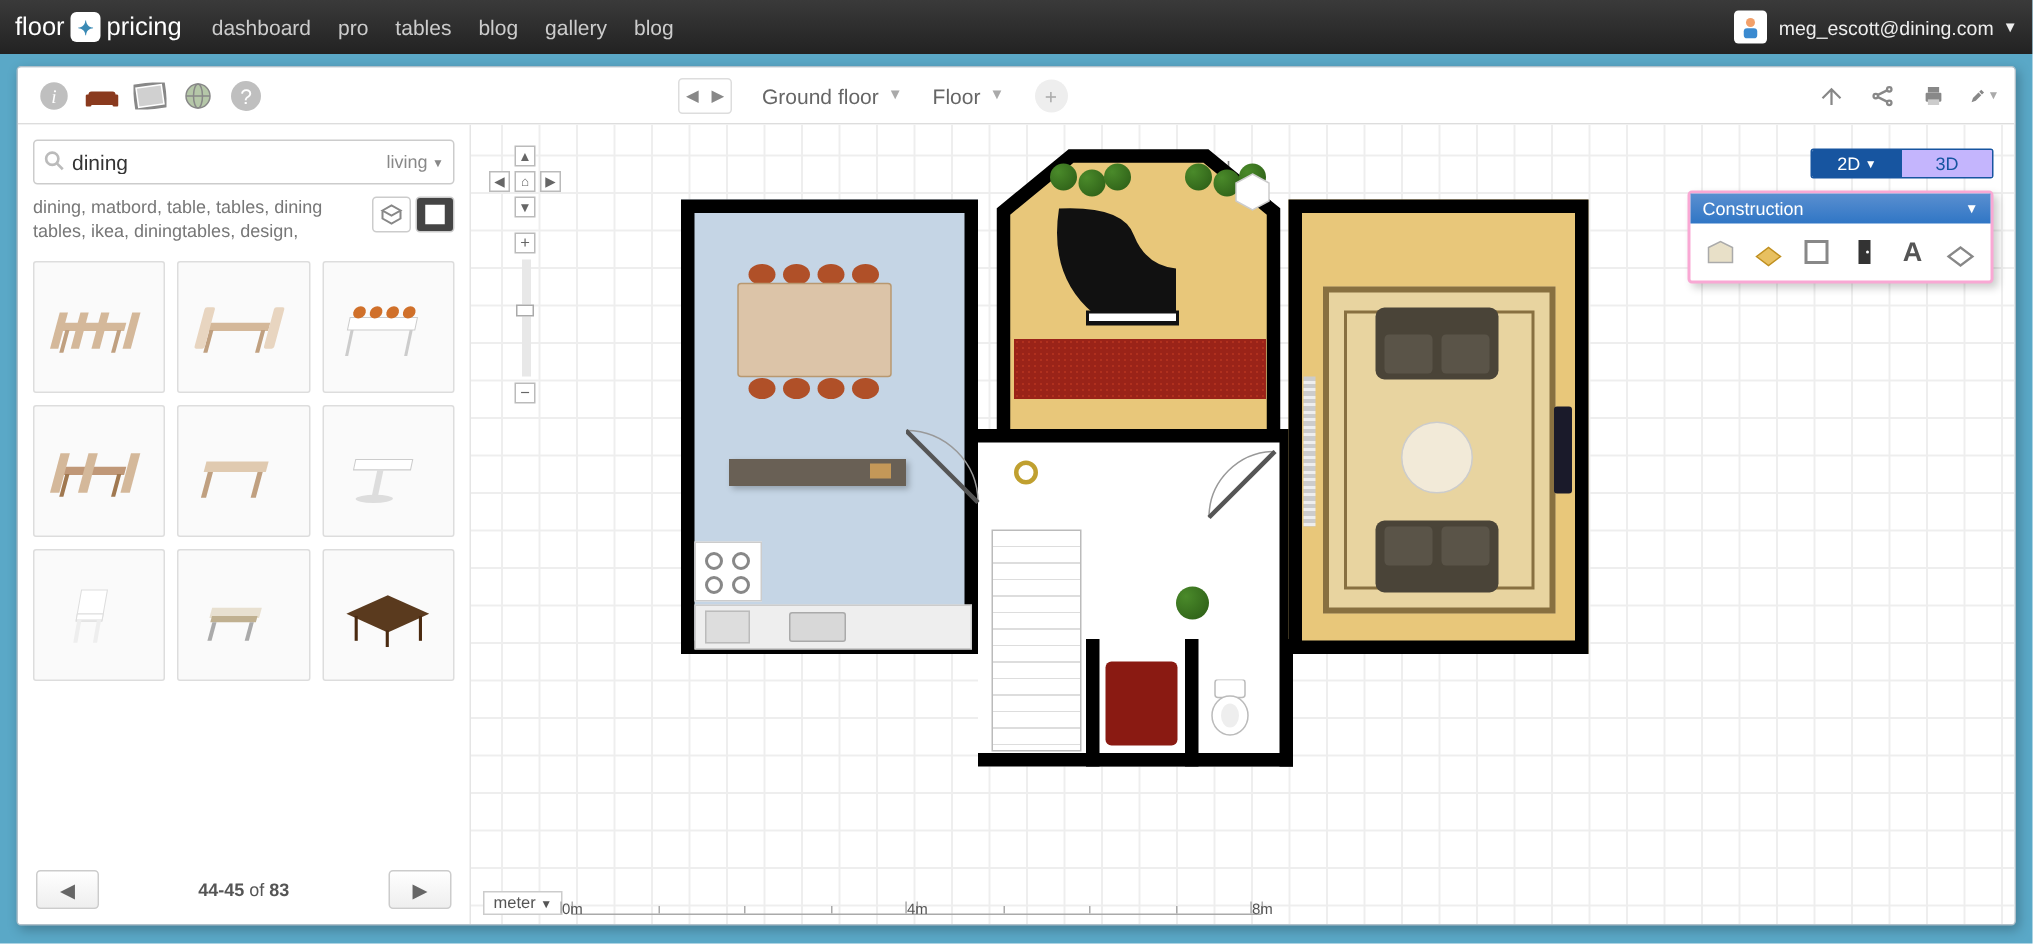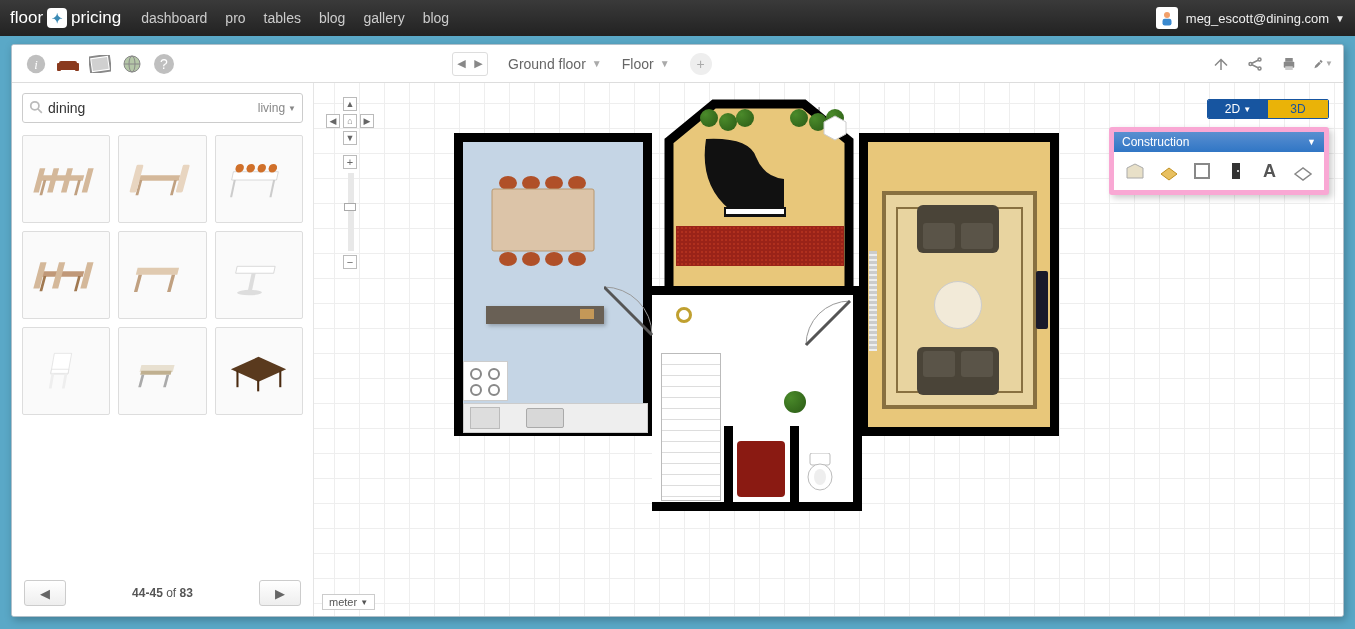--- a/index.html
+++ b/index.html
@@ -56,25 +56,25 @@
 .nav-pad .dpad{ width:48px; height:48px; position:relative;}
 .nav-pad .dpad .db{ position:absolute; width:14px; height:14px; border:1px solid #bbb; background:#fff; display:flex; align-items:center; justify-content:center; font-size:9px; color:#666; cursor:pointer;}
 .nav-pad .dpad .db.u{top:0;left:17px;} .nav-pad .dpad .db.d{bottom:0;left:17px;} .nav-pad .dpad .db.l{left:0;top:17px;} .nav-pad .dpad .db.r{right:0;top:17px;}
 .nav-pad .dpad .db.c{left:17px;top:17px;}
 .zoom-ctrl{ margin-top:10px; width:16px; margin-left:17px;}
 .zoom-ctrl .zb{ width:14px; height:14px; border:1px solid #bbb; background:#fff; display:flex; align-items:center; justify-content:center; font-size:11px; color:#666; cursor:pointer; line-height:1;}
 .zoom-ctrl .zt{ width:6px; height:78px; background:#e8e8e8; margin:4px auto; position:relative;}
 .zoom-ctrl .zh{ position:absolute; width:12px; height:8px; background:#fff; border:1px solid #aaa; left:-4px; top:30px; cursor:pointer;}
 
 .mode-toggle{ position:absolute; right:14px; top:16px; display:flex; border:1px solid #1755a0; border-radius:2px; overflow:hidden; font-size:12px;}
-.mode-toggle .mt{ width:60px; height:18px; display:flex; align-items:center; justify-content:center; cursor:pointer; background:#eab308; color:#1755a0;}
+.mode-toggle .mt{ width:60px; height:18px; display:flex; align-items:center; justify-content:center; cursor:pointer; background:#c4b5fd; color:#1755a0;}
 .mode-toggle .mt.active{ background:#1755a0; color:#fff;}
 .mode-toggle .mt .chev{ font-size:8px; margin-left:3px;}
 
-.construction-panel{ position:absolute; right:14px; top:44px; width:220px; border:5px solid #f9a8d4; border-radius:3px; box-shadow:3px 3px 6px rgba(0,0,0,0.2); background:#fff;}
+.construction-panel{ position:absolute; right:14px; top:44px; width:204px; border:2px solid #f9a8d4; border-radius:3px; box-shadow:3px 3px 6px rgba(0,0,0,0.2); background:#fff;}
 .construction-panel .cp-header{ background:linear-gradient(#5a8fd0,#3076c5); color:#fff; font-size:12px; padding:3px 8px; display:flex; align-items:center; justify-content:space-between;}
 .construction-panel .cp-body{ display:flex; gap:4px; padding:6px;}
 .construction-panel .ct{ width:30px; height:26px; display:flex; align-items:center; justify-content:center; cursor:pointer; color:#555;}
 
 .scale-bar{ position:absolute; left:8px; bottom:6px; display:flex; align-items:flex-end; gap:0; font-size:11px; color:#555;}
 .scale-bar .unit-sel{ border:1px solid #ccc; padding:1px 6px; margin-right:6px; display:flex; align-items:center; gap:3px; background:#fff; cursor:pointer;}
 .scale-bar .ticks{ width:460px; height:14px; border-bottom:1px solid #aaa; position:relative;}
 .scale-bar .ticks span{ position:absolute; bottom:0; border-left:1px solid #aaa; height:8px;}
 .scale-bar .tl{position:absolute; bottom:10px; transform:translateX(-50%); font-size:10px;}
 
@@ -205,20 +205,35 @@
               <circle cx="10" cy="10" r="7"></circle>
               <line x1="15" y1="15" x2="22" y2="22"></line>
             </svg>
         </span>
         <input value="dining" style="">
         <div class="filter">
           <span>living</span>
           <span style="font-size:8px;">▼</span>
         </div>
       </div>
+      <div class="tags-line">
+        <div class="tags-text">dining, matbord, table, tables, dining tables, ikea, diningtables, design,</div>
+        <div class="view-btns">
+          <div class="vb">
+              <svg width="16" height="16" viewBox="0 0 24 24" fill="none" stroke="#888" stroke-width="2">
+                <path d="M3 8l9-5 9 5-9 5zM3 8v8l9 5 9-5V8"></path>
+              </svg>
+            </div>
+          <div class="vb active">
+              <svg width="14" height="14">
+                <rect x="1" y="1" width="12" height="12" fill="#fff" stroke="#fff"></rect>
+              </svg>
+            </div>
+        </div>
+      </div>
 
       <div class="thumb-grid">
         <div class="thumb furn-thumb">
             <svg viewBox="0 0 100 80">
               <g transform="skewX(-15)">
                 <rect x="25" y="35" width="60" height="8" fill="#d4b89a"></rect>
                 <rect x="28" y="42" width="4" height="22" fill="#c0a080"></rect>
                 <rect x="78" y="42" width="4" height="22" fill="#c0a080"></rect>
                 <rect x="18" y="25" width="8" height="35" fill="#d4b89a"></rect>
                 <rect x="88" y="25" width="8" height="35" fill="#d4b89a"></rect>
@@ -500,16 +515,30 @@
         <div style="position:absolute;left:582px;top:180px;width:12px;height:58px;background:#1a1a2a;border-radius:2px;"></div>
 
         <div style="position:absolute;left:415px;top:160px;width:8px;height:100px;background:repeating-linear-gradient(180deg,#ccc,#ccc 3px,#eee 3px,#eee 5px);"></div>
       </div>
 
       <div class="scale-bar">
         <div class="unit-sel">
           <span>meter</span>
           <span style="font-size:8px;">▼</span>
         </div>
+        <div class="ticks">
+          <span style="left:0;"></span>
+            <span class="tl" style="left:0;">0m</span>
+          <span style="left:50%;"></span>
+            <span class="tl" style="left:50%;">4m</span>
+          <span style="left:100%;"></span>
+            <span class="tl" style="left:100%;">8m</span>
+          <span style="left:12.5%;height:5px;"></span>
+            <span style="left:25%;height:5px;"></span>
+            <span style="left:37.5%;height:5px;"></span>
+          <span style="left:62.5%;height:5px;"></span>
+            <span style="left:75%;height:5px;"></span>
+            <span style="left:87.5%;height:5px;"></span>
+        </div>
       </div>
     </div>
   </div>
 </div>
 
 </body></html>

